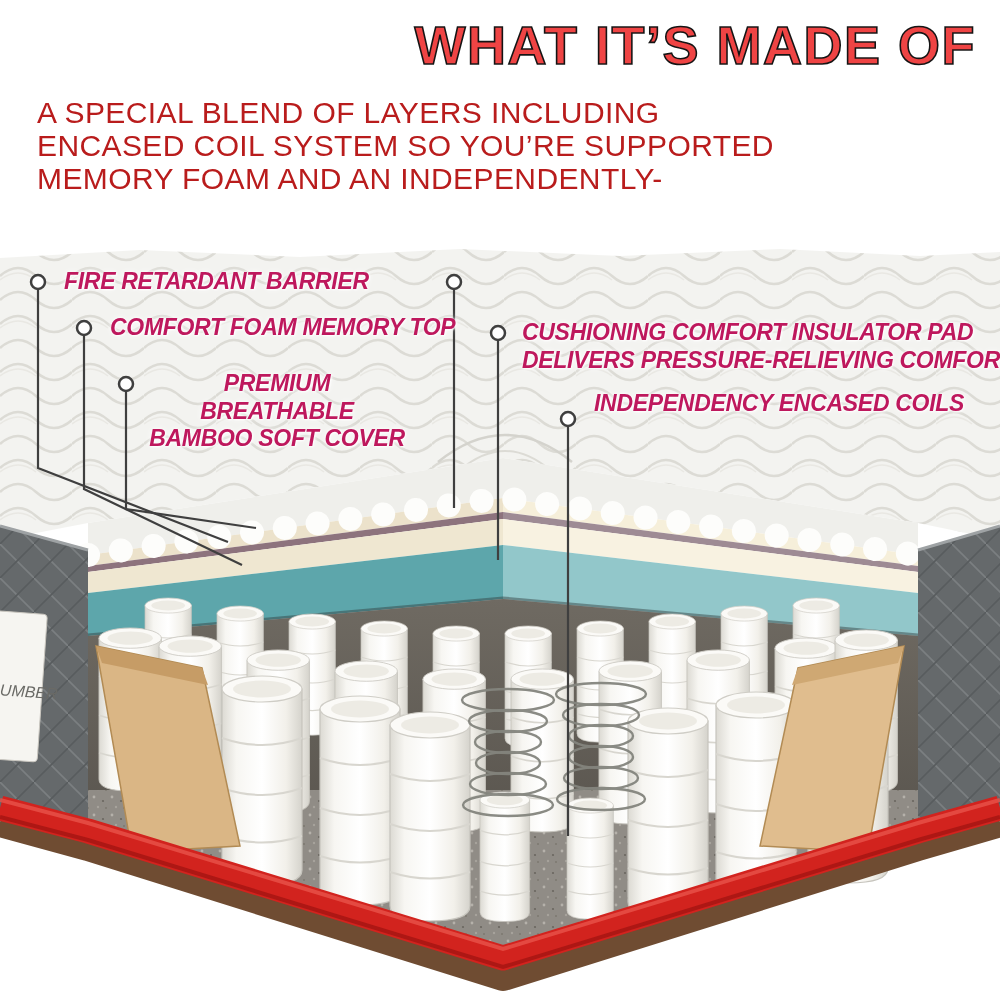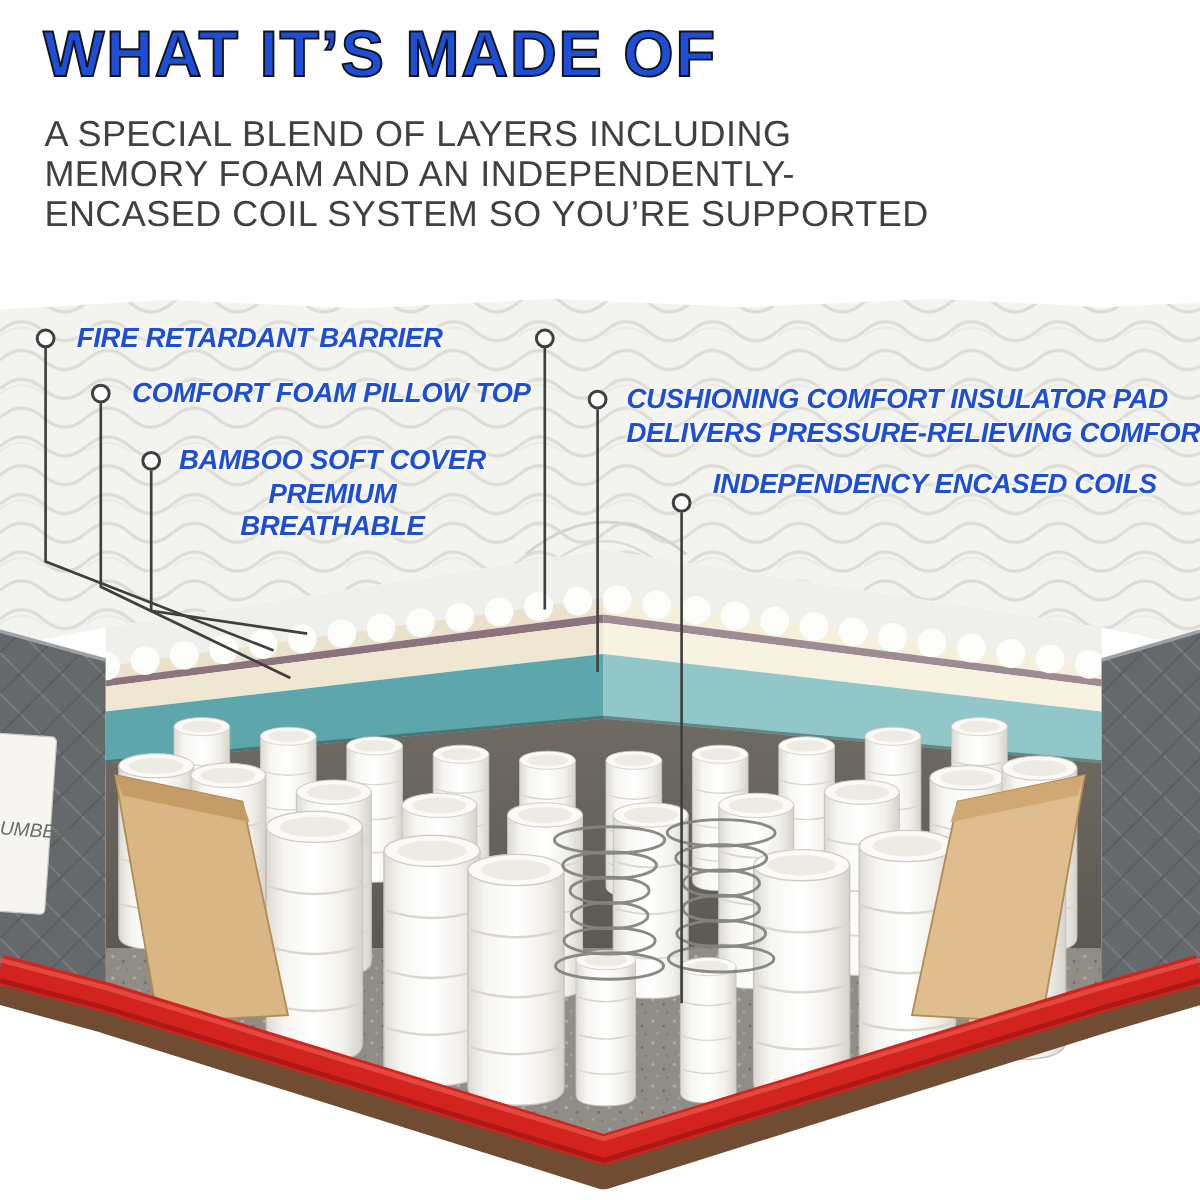--- a/index.html
+++ b/index.html
@@ -1,26 +1,26 @@
 <!DOCTYPE html>
 <html><head>
 <meta charset="utf-8">
 <style>
   html,body{margin:0;padding:0;background:#ffffff;}
   #stage{position:relative;width:1000px;height:1000px;overflow:hidden;background:#fff;
          font-family:"Liberation Sans", sans-serif;}
   #art{position:absolute;left:0;top:0;width:1000px;height:1000px;}
 
   .title{position:absolute;left:36px;top:14px;width:940px;
-         font-size:54px;font-weight:700;letter-spacing:1.5px;color:#1d4ed8;
-         -webkit-text-stroke:1.6px #141414;white-space:nowrap;}
+         font-size:54px;font-weight:700;letter-spacing:1.5px;color:#ef4444;
+         -webkit-text-stroke:1.6px #141414;white-space:nowrap;text-align:right;}
   .subtitle{position:absolute;left:37px;top:96px;width:950px;
-            font-size:30px;line-height:33px;letter-spacing:.4px;color:#404040;font-weight:400;}
+            font-size:30px;line-height:33px;letter-spacing:.4px;color:#b91c1c;font-weight:400;}
   .callout{position:absolute;font-style:italic;font-weight:700;font-size:23px;line-height:1.2;
-           color:#1d4ed8;letter-spacing:-0.3px;white-space:nowrap;
+           color:#be185d;letter-spacing:-0.3px;white-space:nowrap;
            text-shadow:0 0 3px rgba(255,255,255,.95),0 0 7px rgba(255,255,255,.85),1px 1px 2px rgba(255,255,255,.9);}
   #c1{left:64px;top:268px;}
   #c2{left:110px;top:314px;}
   #c3{left:146px;top:370px;width:262px;text-align:center;white-space:normal;}
   #c4{left:480px;top:268px;}
   #c5{left:522px;top:319px;}
   #c6{left:594px;top:390px;}
 </style>
 </head>
 <body>
@@ -187,33 +187,33 @@
       <circle cx="126" cy="384" r="7"></circle>
       <circle cx="454" cy="282" r="7"></circle>
       <circle cx="498" cy="333" r="7"></circle>
       <circle cx="568" cy="419" r="7"></circle>
     </g>
   </svg>
 
   <div class="title">WHAT IT’S MADE OF</div>
   <div class="subtitle">
     <div>A SPECIAL BLEND OF LAYERS INCLUDING</div>
+    <div>ENCASED COIL SYSTEM SO YOU’RE SUPPORTED</div>
     <div>MEMORY FOAM AND AN INDEPENDENTLY-</div>
-    <div>ENCASED COIL SYSTEM SO YOU’RE SUPPORTED</div>
   </div>
 
   <div id="c1" class="callout">
     <div>FIRE RETARDANT BARRIER</div>
   </div>
   <div id="c2" class="callout">
-    <div>COMFORT FOAM PILLOW TOP</div>
+    <div>COMFORT FOAM MEMORY TOP</div>
   </div>
   <div id="c3" class="callout">
+    <div>PREMIUM BREATHABLE</div>
     <div>BAMBOO SOFT COVER</div>
-    <div>PREMIUM BREATHABLE</div>
   </div>
   <div id="c5" class="callout">
     <div>CUSHIONING COMFORT INSULATOR PAD</div>
     <div>DELIVERS PRESSURE-RELIEVING COMFORT</div>
   </div>
   <div id="c6" class="callout">
     <div>INDEPENDENCY ENCASED COILS</div>
   </div>
 
 </div>

